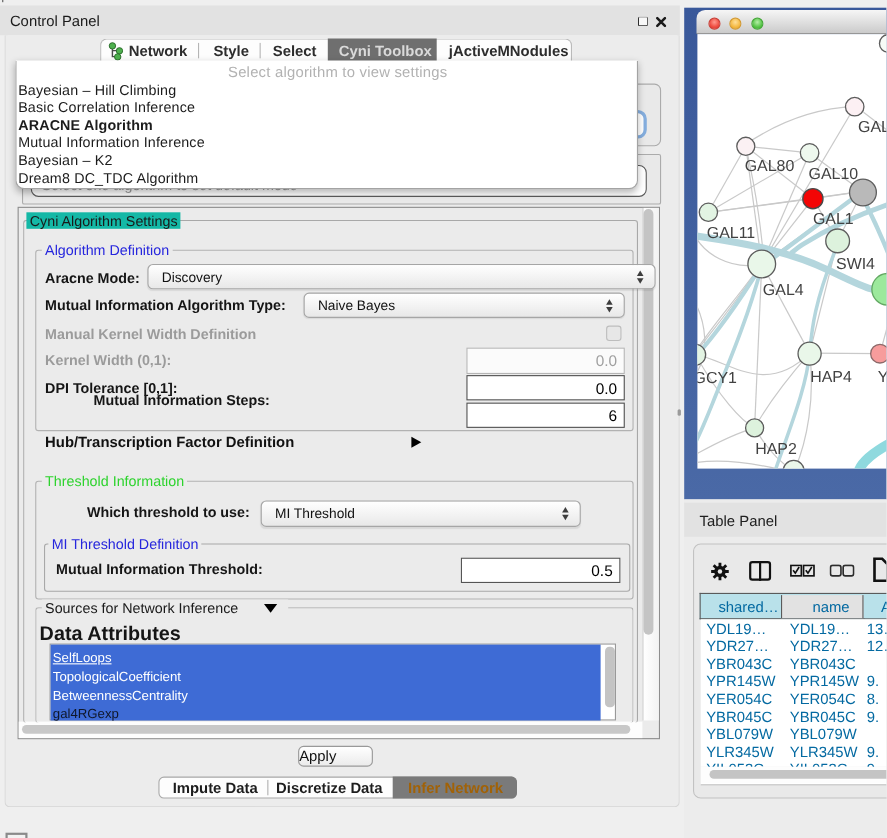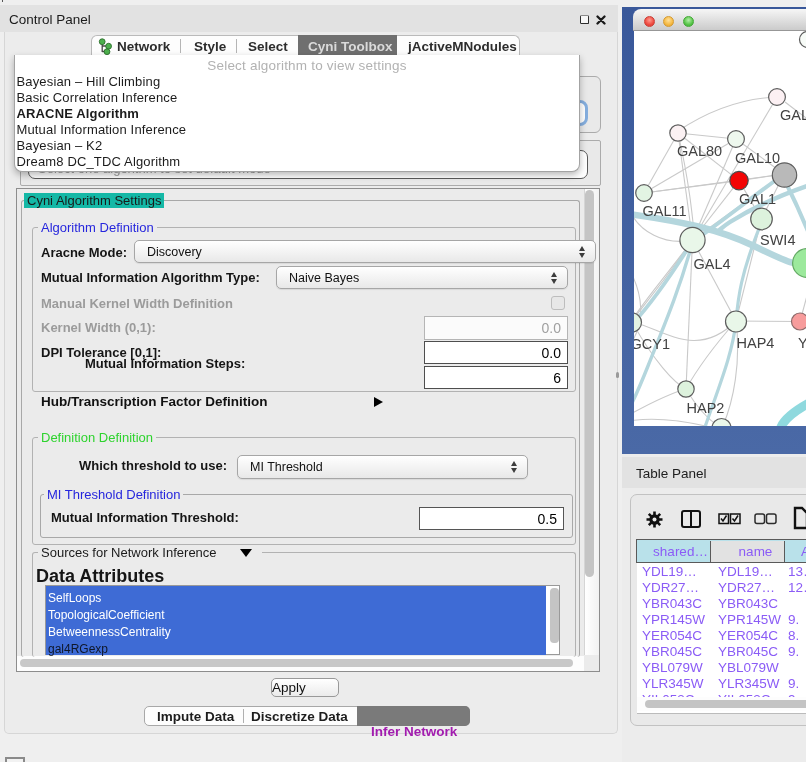--- a/index.html
+++ b/index.html
@@ -10,21 +10,21 @@
 .dlbl{position:absolute;font:700 13px "Liberation Sans",sans-serif;color:#9b9b9b;white-space:nowrap;}
 .gb{position:absolute;border:1px solid #b2b2b2;border-radius:3px;}
 .combo{position:absolute;border:1px solid #a6a6a6;border-radius:5px;background:linear-gradient(#ffffff,#e8e8e8);box-shadow:0 1px 1px rgba(0,0,0,0.08);}
 .combo .tx{position:absolute;left:12px;top:50%;transform:translateY(-50%);font:12.5px "Liberation Sans",sans-serif;color:#111;}
 .spin{position:absolute;right:9px;top:50%;width:7px;height:12px;transform:translateY(-50%);}
 .spin .up{position:absolute;left:0;top:0;width:0;height:0;border-left:3.5px solid transparent;border-right:3.5px solid transparent;border-bottom:5px solid #3d3d3d;}
 .spin .dn{position:absolute;left:0;bottom:0;width:0;height:0;border-left:3.5px solid transparent;border-right:3.5px solid transparent;border-top:5px solid #3d3d3d;}
 .fld{position:absolute;background:#fff;}
 .fld .v{position:absolute;right:6px;top:50%;transform:translateY(-50%);font:14px "Liberation Sans",sans-serif;color:#000;}
 .ditem{position:absolute;left:16.5px;font:13px "Liberation Sans",sans-serif;color:#1c1c1c;letter-spacing:0.15px;white-space:nowrap;}
-.trow{position:absolute;font:13.5px "Liberation Sans",sans-serif;color:#8b5cf6;white-space:nowrap;}
+.trow{position:absolute;font:13.5px "Liberation Sans",sans-serif;color:#0369a1;white-space:nowrap;}
 </style>
 </head>
 <body>
 
 <div class="abs" style="left:2px;top:0;width:1px;height:2px;background:#555;"></div>
 <div class="abs" style="left:0;top:5px;width:618px;height:27px;background:#e2e2e2;"></div>
 <div class="abs" style="left:9px;top:12px;font:13.5px 'Liberation Sans',sans-serif;color:#1b1b1b;">Control Panel</div>
 
 <div class="abs" style="left:580px;top:15px;width:9px;height:9px;border:1.6px solid #2e2e2e;border-top-color:#8a8a8a;border-radius:1.5px;background:#f7f7f7;box-sizing:border-box;"></div>
 <svg class="abs" style="left:596px;top:15px;" width="10" height="10" viewBox="0 0 10 10">
@@ -107,21 +107,21 @@
   </div>
 <div class="lbl" style="left:41px;top:356px;margin-left:44px;">Mutual Information Steps:</div>
 <div class="fld" style="left:424px;top:366px;width:142px;height:21px;border:1.5px solid #4e4e4e;">
     <span class="v">6</span>
   </div>
 
 <div class="abs" style="left:41px;top:394px;font:600 13.5px 'Liberation Sans',sans-serif;color:#111;">Hub/Transcription Factor Definition</div>
 <div class="abs" style="left:374px;top:397px;width:0;height:0;border-top:5.5px solid transparent;border-bottom:5.5px solid transparent;border-left:9px solid #000;"></div>
 
 <div class="gb" style="left:32px;top:437px;width:542px;height:106px;"></div>
-<div class="abs" style="left:38px;top:430px;background:#ebebeb;padding:0 3px;font:13px 'Liberation Sans',sans-serif;color:#2ed32e;">Definition Definition</div>
+<div class="abs" style="left:38px;top:430px;background:#ebebeb;padding:0 3px;font:13px 'Liberation Sans',sans-serif;color:#2ed32e;">Threshold Information</div>
 <div class="lbl" style="left:79px;top:458px;">Which threshold to use:</div>
 <div class="combo" style="left:237px;top:455px;width:289px;height:22px;">
   <span class="tx">MI Threshold</span>
     <span class="spin">
       <span class="up"></span>
       <span class="dn"></span>
     </span>
 </div>
 <div class="gb" style="left:40px;top:494px;width:531px;height:42px;border-color:#a8a8a8;"></div>
 <div class="abs" style="left:44px;top:487px;background:#ebebeb;padding:0 3px;font:13px 'Liberation Sans',sans-serif;color:#2626dd;">MI Threshold Definition</div>
@@ -130,33 +130,33 @@
     <span class="v">0.5</span>
   </div>
 
 <div class="gb" style="left:32px;top:552px;width:542px;height:104px;border-bottom:none;"></div>
 <div class="abs" style="left:38px;top:545px;width:218px;background:#ebebeb;padding:0 3px;font:13px 'Liberation Sans',sans-serif;color:#1a1a1a;">Sources for Network Inference</div>
 <div class="abs" style="left:240px;top:549px;width:0;height:0;border-left:6.5px solid transparent;border-right:6.5px solid transparent;border-top:8px solid #000;"></div>
 <div class="lbl" style="left:36px;top:566px;font-size:18px;">Data Attributes</div>
 <div class="abs" style="left:45px;top:585px;width:515px;height:70px;background:#fff;border:1px solid #999;box-sizing:border-box;"></div>
 <div class="abs" style="left:46px;top:586px;width:499.5px;height:69px;background:#3e6bd5;"></div>
 <div class="abs" style="left:550px;top:588px;width:8.5px;height:55px;background:#c4c4c4;border-radius:4px;"></div>
-<div class="abs" style="left:48px;top:591px;font:12px 'Liberation Sans',sans-serif;color:#fff;">SelfLoops</div>
+<div class="abs" style="left:48px;top:591px;font:12px 'Liberation Sans',sans-serif;color:#fff;text-decoration:underline;">SelfLoops</div>
 <div class="abs" style="left:48px;top:608px;font:12px 'Liberation Sans',sans-serif;color:#fff;">TopologicalCoefficient</div>
 <div class="abs" style="left:48px;top:625px;font:12px 'Liberation Sans',sans-serif;color:#fff;">BetweennessCentrality</div>
 <div class="abs" style="left:48px;top:642px;font:12px 'Liberation Sans',sans-serif;color:#0f172a;">gal4RGexp</div>
 
 <div class="abs" style="left:271px;top:678px;width:68px;height:19px;background:linear-gradient(#ffffff,#ebebeb);border:1px solid #999;border-radius:5px;box-sizing:border-box;text-align:left;font:13.5px 'Liberation Sans',sans-serif;color:#111;line-height:17px;">Apply</div>
 
 <div class="abs" style="left:144px;top:706px;width:326px;height:20px;background:#fdfdfd;border:1px solid #a8a8a8;border-radius:5px;box-sizing:border-box;"></div>
 <div class="abs" style="left:357px;top:706px;width:113px;height:20px;background:#7a7a7a;border-radius:0 5px 5px 0;"></div>
 <div class="abs" style="left:157px;top:709px;font:600 13.5px 'Liberation Sans',sans-serif;color:#1d1d1d;">Impute Data</div>
 <div class="abs" style="left:243px;top:709px;width:1px;height:14px;background:#b0b0b0;"></div>
 <div class="abs" style="left:251px;top:709px;font:600 13.5px 'Liberation Sans',sans-serif;color:#1d1d1d;">Discretize Data</div>
-<div class="abs" style="left:371px;top:724px;font:600 13.5px 'Liberation Sans',sans-serif;color:#a21caf;">Infer Network</div>
+<div class="abs" style="left:371px;top:709px;font:600 13.5px 'Liberation Sans',sans-serif;color:#a16207;">Infer Network</div>
 
 <div class="abs" style="left:616px;top:372px;width:3px;height:6px;background:#9a9a9a;border-radius:2px;"></div>
 
 <div class="abs" style="left:5px;top:757px;width:20px;height:12px;border:2px solid #8a8a8a;background:#f2f2f2;box-sizing:border-box;"></div>
 
 <div class="abs" style="left:622px;top:7px;width:184px;height:447px;background:linear-gradient(#39589a,#4a69a6);"></div>
 
 <div class="abs" style="left:633px;top:9px;width:173px;height:22px;background:linear-gradient(#f6f6f6,#cbcbcb);border-radius:8px 0 0 0;border-bottom:1px solid #979797;box-sizing:border-box;"></div>
 <div class="abs" style="left:644px;top:16px;width:11px;height:11px;border-radius:50%;background:radial-gradient(circle at 50% 35%,#ff9a8f,#ee4b40 60%,#d63a30);border:0.5px solid #ca3e36;box-sizing:border-box;"></div>
 <div class="abs" style="left:663px;top:16px;width:11px;height:11px;border-radius:50%;background:radial-gradient(circle at 50% 35%,#ffe09a,#f5b942 60%,#dd9c2c);border:0.5px solid #d49a31;box-sizing:border-box;"></div>

